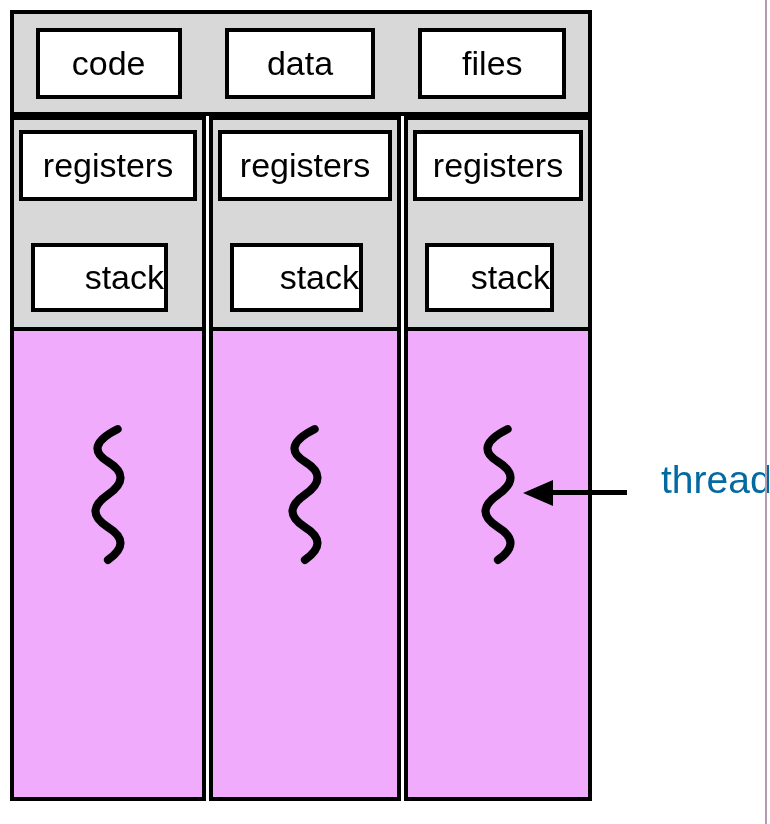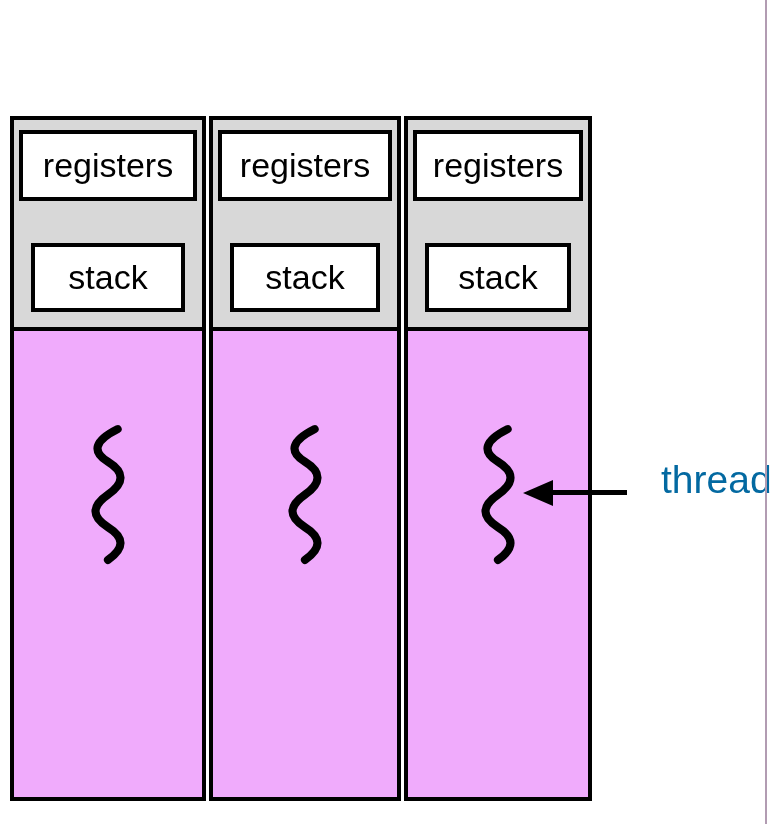--- a/index.html
+++ b/index.html
@@ -65,22 +65,23 @@
     height: 211px;
     background: #d8d8d8;
     border-bottom: 4px solid #000;
     overflow: hidden;
   }
   .registers-box {
     margin: 10px 5px 0 5px;
     height: 71px;
   }
   .stack-box {
-    margin: 42px 17px 0 17px;
+    margin: 42px 34px 0 17px;
     height: 69px;
+    justify-content: flex-end;
   }
   .col-body {
     position: relative;
     height: 466px;
   }
   .squiggle {
     position: absolute;
     top: 92px;
     left: 50%;
     transform: translateX(-50%);
@@ -106,20 +107,31 @@
     font-size: 39px;
     color: #0369a1;
     white-space: nowrap;
   }
 </style>
 </head>
 <body>
 
 <div class="canvas">
 
+  <div class="top-band">
+    <div class="label-box box-code">
+      <span>code</span>
+    </div>
+    <div class="label-box box-data">
+      <span>data</span>
+    </div>
+    <div class="label-box box-files">
+      <span>files</span>
+    </div>
+  </div>
 
   <div class="thread-col col-1">
     <div class="col-header">
       <div class="label-box registers-box">
         <span>registers</span>
       </div>
       <div class="label-box stack-box">
         <span>stack</span>
       </div>
     </div>

